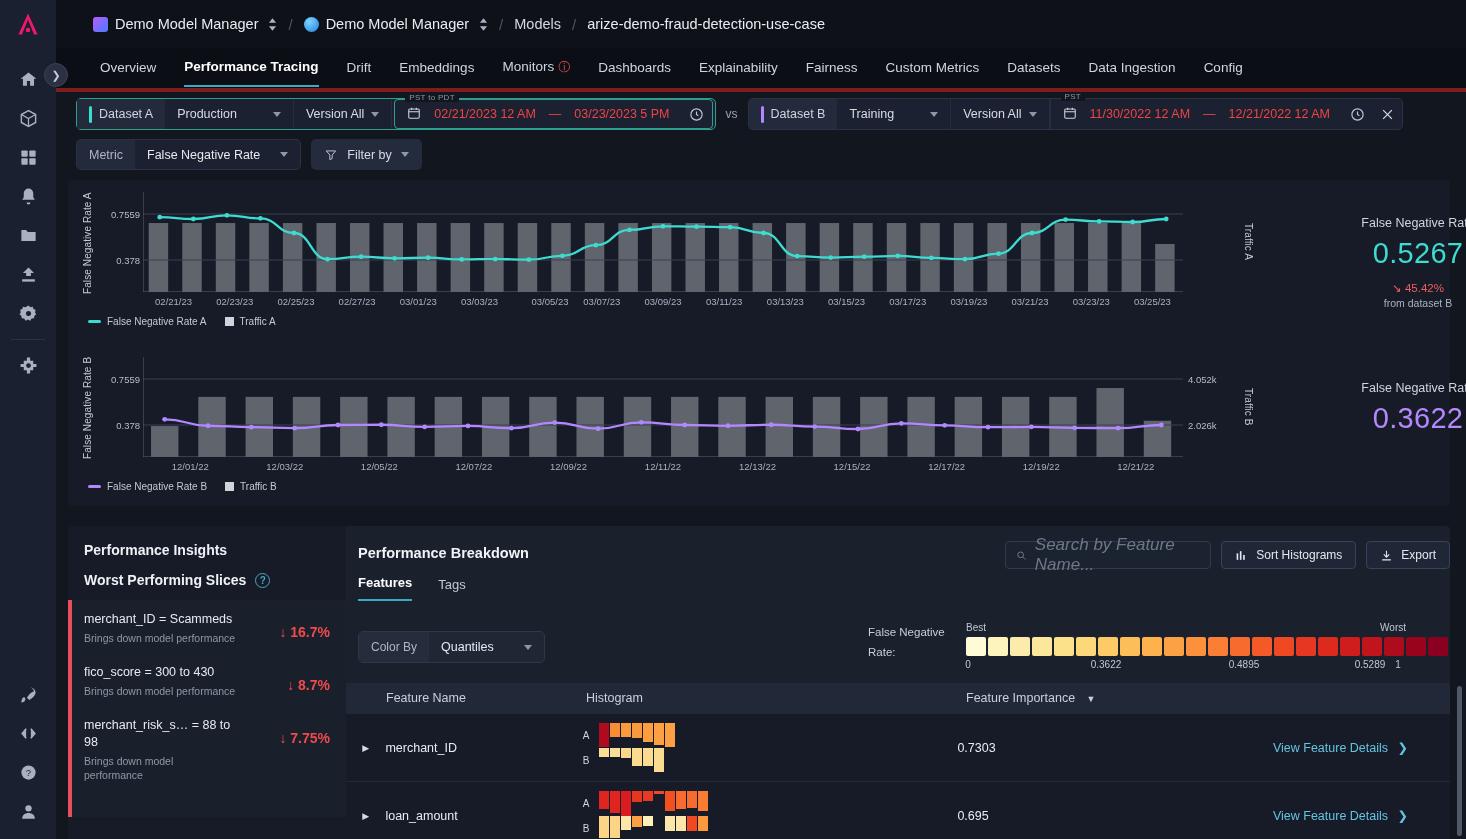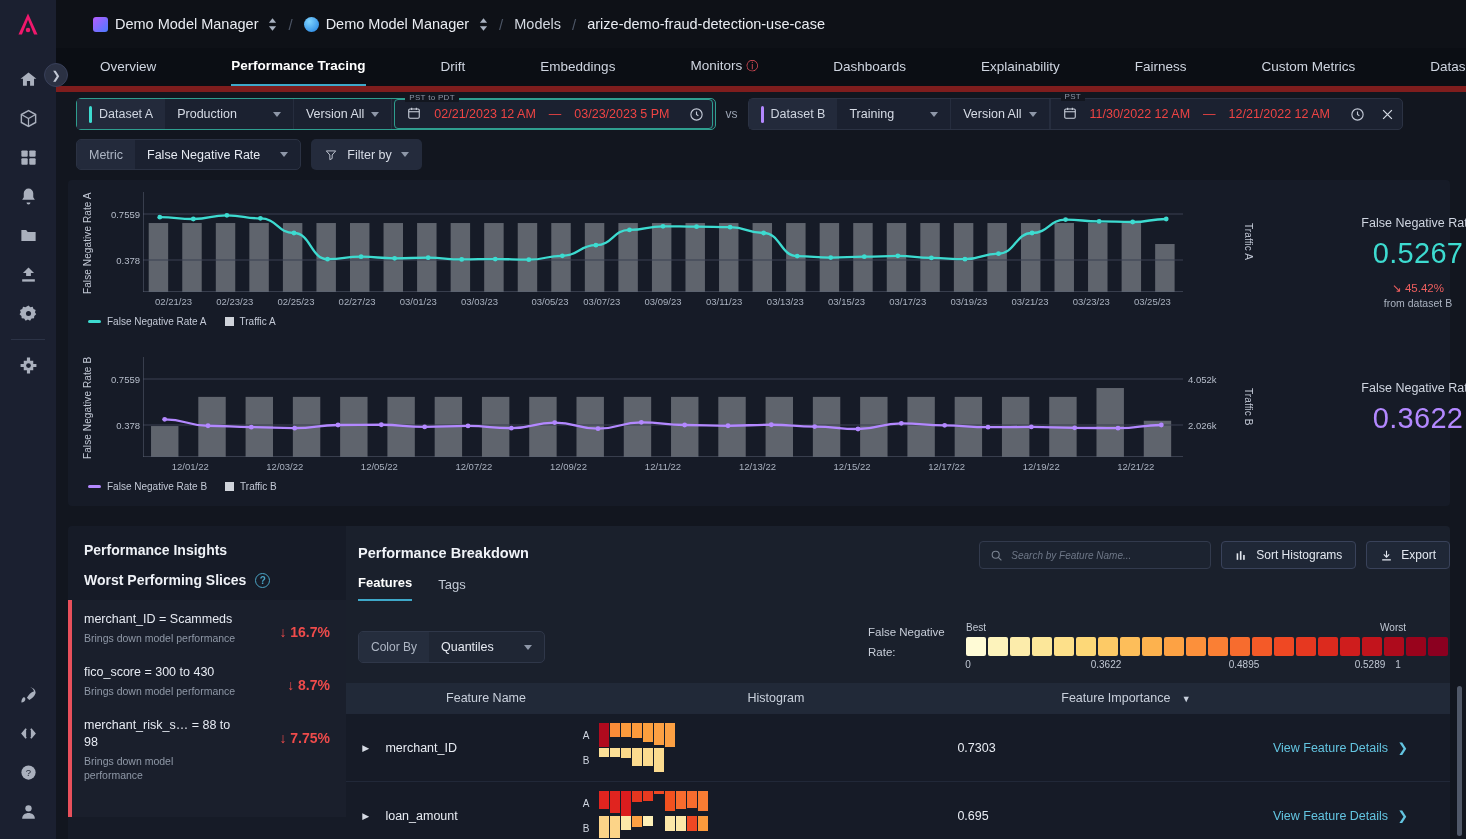--- a/index.html
+++ b/index.html
@@ -38,22 +38,21 @@
   .updown { display:flex; flex-direction:column; gap:1px; margin-left:3px; color:#aab3c2; cursor:pointer;}
   .updown svg{width:9px;height:6px;fill:#aab3c2;}
   .slash { color:#4d5666; margin:0 11px; font-size:15px; }
   .crumb-text { color:#e9ecf2; }
   .crumb-plain { color:#d4d9e2; cursor:pointer;}
   .crumb-last { color:#e9ecf2; }
   
   .tabbar {
     position:absolute; left:56px; top:48px; right:0; height:44px;
     background:#0b0e14; display:flex; align-items:center; padding-left:44px;
-    border-bottom:6px solid #7f1d1d;
-    gap:47px;
+    border-bottom:4px solid #7f1d1d;
   }
   .tab {
     font-size:13.5px; color:#cfd5e0; padding:0 0 11px; margin-right:28px;
     cursor:pointer; position:relative; top:5px; white-space:nowrap;
   }
   .tab.active { color:#fff; font-weight:bold; border-bottom:2px solid #3ea8c9; }
   .tab .warn { color:#e8505b; margin-left:4px; font-size:12px;}
   .rail-expand {
     position:absolute; left:44px; top:63px; width:24px; height:24px; border-radius:50%;
     background:#2b3143; border:1px solid #39405a; display:flex; align-items:center;
@@ -147,43 +146,43 @@
   .breakdown{
     position:absolute; left:346px; top:526px; width:1104px; height:313px;
     background:#1a202c; border-radius:0 4px 0 0;
   }
   .bd-title{font-size:14.5px;font-weight:bold;padding:19px 0 0 12px;color:#f0f3f8;}
   .bd-tabs{display:flex;gap:26px;padding:14px 0 0 12px;align-items:flex-end;}
   .bd-tab{font-size:13px;color:#c3cad6;padding-bottom:9px;cursor:pointer;}
   .bd-tab.active{color:#fff;font-weight:bold;border-bottom:2px solid #3ea8c9;}
   .bd-tools{position:absolute; right:16px; top:541px; display:flex; gap:10px; align-items:center;}
   .search{
-    width:232px;height:28px;border:1px solid #323a4d;border-radius:4px;background:#1c2330;
-    display:flex;align-items:center;gap:8px;padding:0 10px;font-size:10px;color:#6e7787;font-style:italic;
+    width:206px;height:28px;border:1px solid #323a4d;border-radius:4px;background:#1c2330;
+    display:flex;align-items:center;gap:8px;padding:0 10px;font-size:17px;color:#6e7787;font-style:italic;
   }
   .btn{
     height:28px;border:1px solid #39425a;border-radius:4px;background:#1f2736;
     display:flex;align-items:center;gap:8px;padding:0 13px;font-size:12px;color:#e3e8f0;cursor:pointer;
   }
   .btn svg{width:13px;height:13px;}
   .cbrow{position:absolute; left:358px; top:631px; display:flex;align-items:center;}
   .cb-group{display:flex;align-items:center;height:32px;background:#1f2634;border:1px solid #2f3749;border-radius:5px;overflow:hidden;}
   .cb-lbl{padding:0 12px;font-size:12px;color:#aeb6c4;background:#252d3d;height:30px;display:flex;align-items:center;}
   .cb-val{padding:0 12px;font-size:12.5px;color:#e6eaf2;height:30px;display:flex;align-items:center;gap:30px;cursor:pointer;}
   .scalewrap{position:absolute; left:868px; top:622px; display:flex; gap:12px;}
   .scale-lbl{font-size:11.5px;color:#c8ced9;line-height:1.75;width:86px;}
   .swatches{display:flex;gap:2px;}
   .sw{width:20px;height:19px;border-radius:2px;}
   .scale-ends{position:relative;height:12px;}
   .scale-ends span{position:absolute;font-size:10px;color:#c0c7d3;}
   .scale-ticks{position:relative;height:14px;margin-top:3px;}
   .scale-ticks span{position:absolute;font-size:10px;color:#c0c7d3;transform:translateX(-50%);}
   .tbl-head{
     position:absolute;left:346px;top:683px;width:1104px;height:30px;background:#212938;
-    display:flex;align-items:center;font-size:12.5px;color:#c9d0dc;text-align:center;
+    display:flex;align-items:center;font-size:12.5px;color:#c9d0dc;
   }
   .trow{
     position:absolute;left:346px;width:1104px;height:68px;border-top:1px solid #212838;
     display:flex;align-items:center;font-size:12.5px;color:#e8ecf3;background:#161b27;
   }
   .c-exp{width:40px;text-align:center;color:#d6dbe4;font-size:9px;cursor:pointer;}
   .c-name{width:200px;}
   .c-hist{width:380px;position:relative;}
   .c-imp{width:320px;}
   .c-link{flex:1;text-align:right;padding-right:42px;color:#63c4e0;cursor:pointer;white-space:nowrap;}

